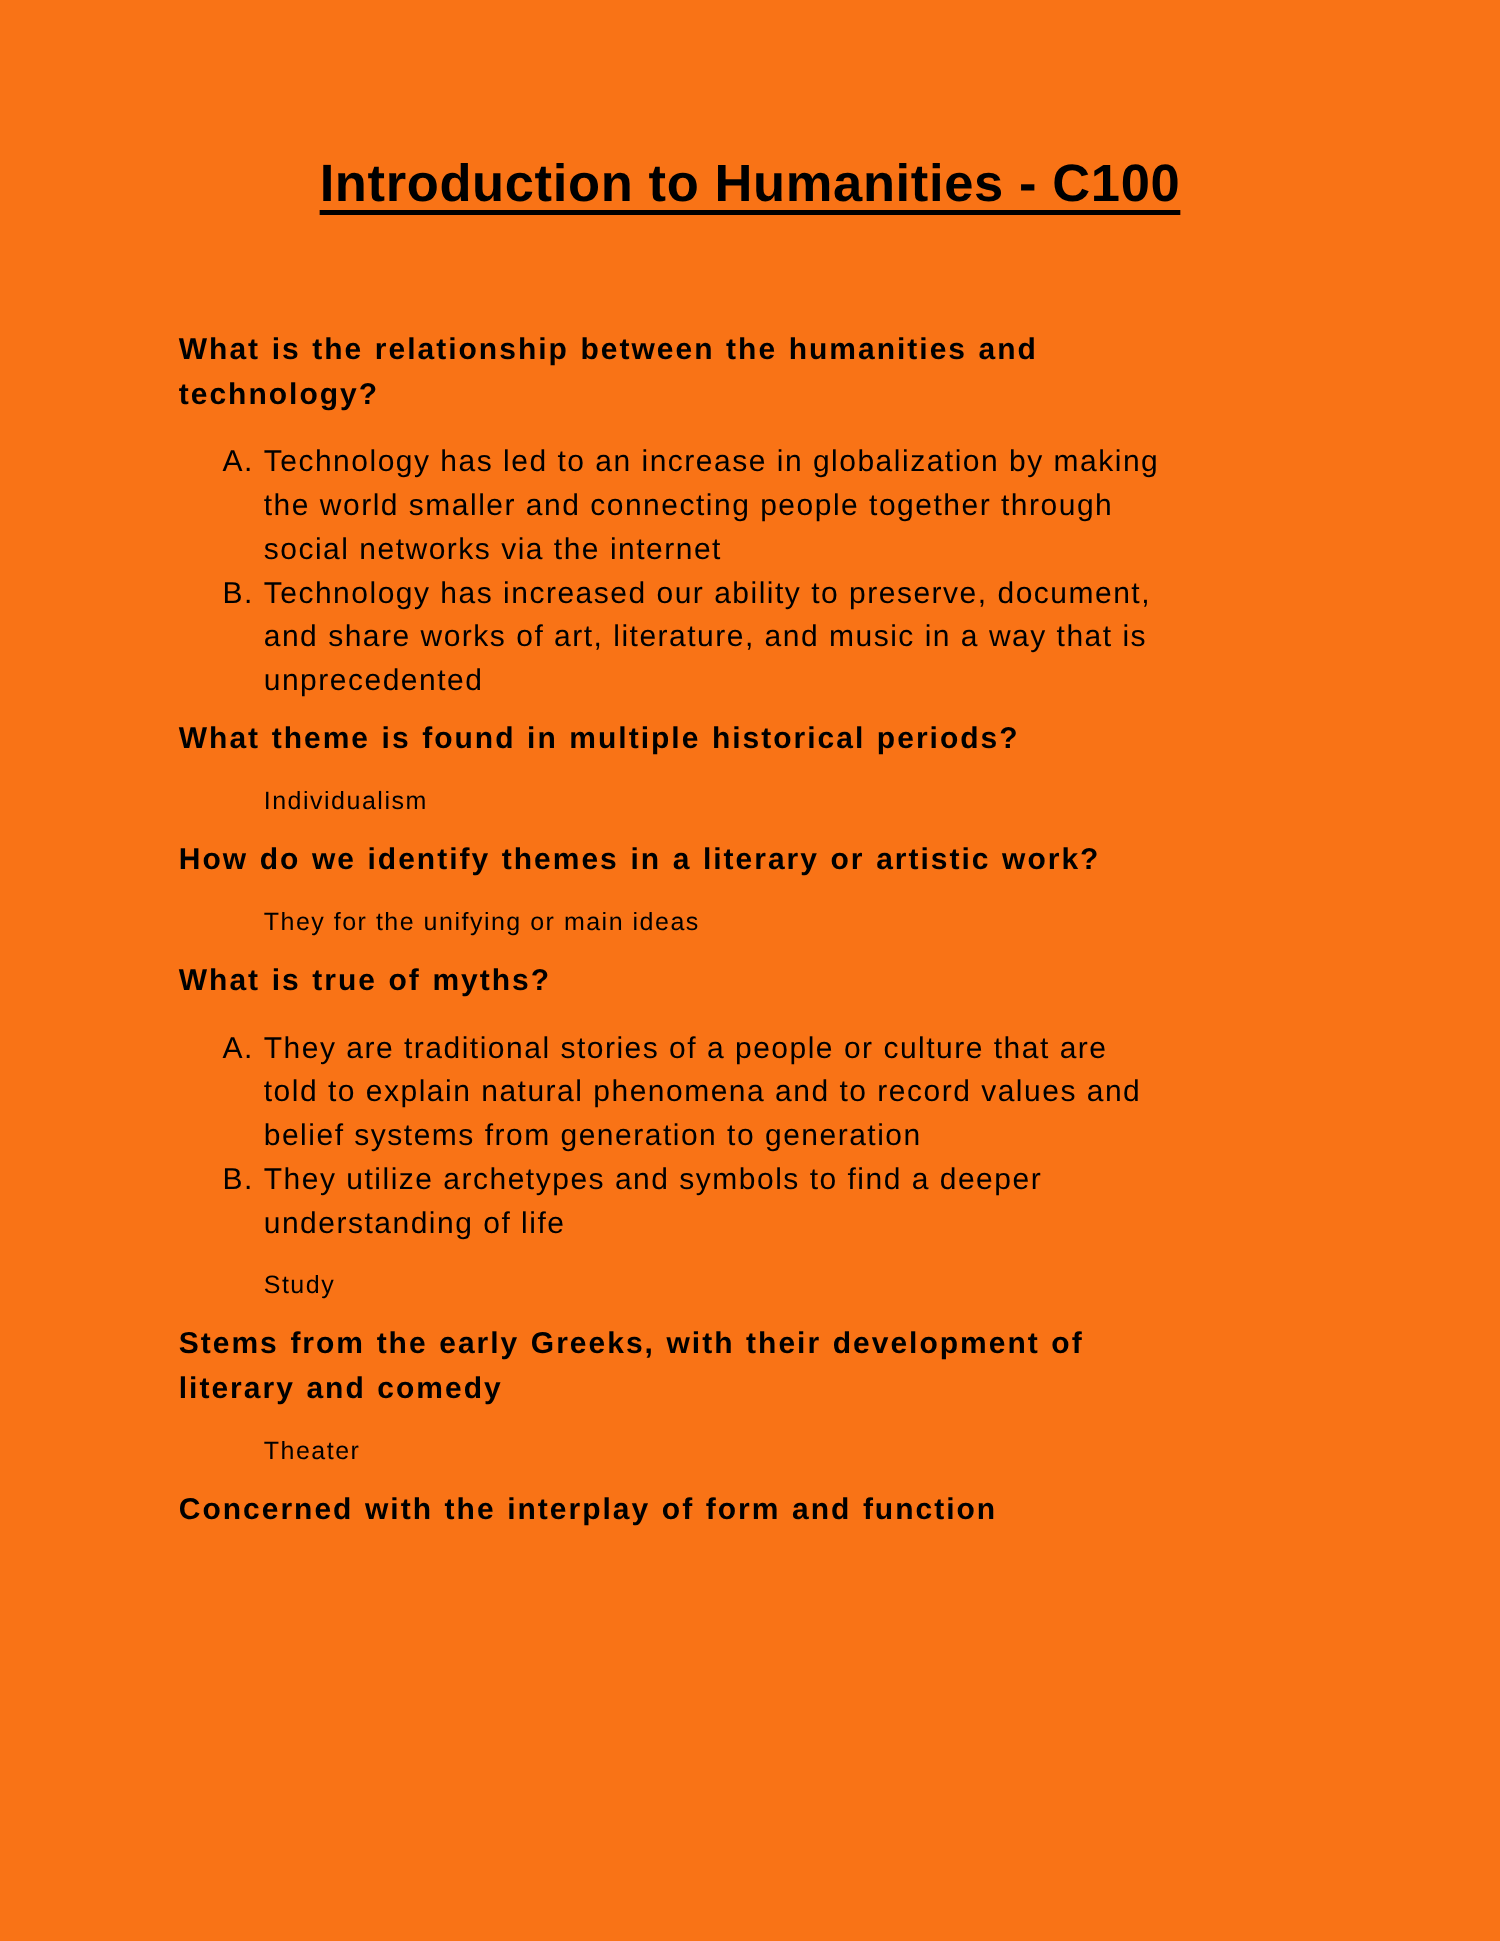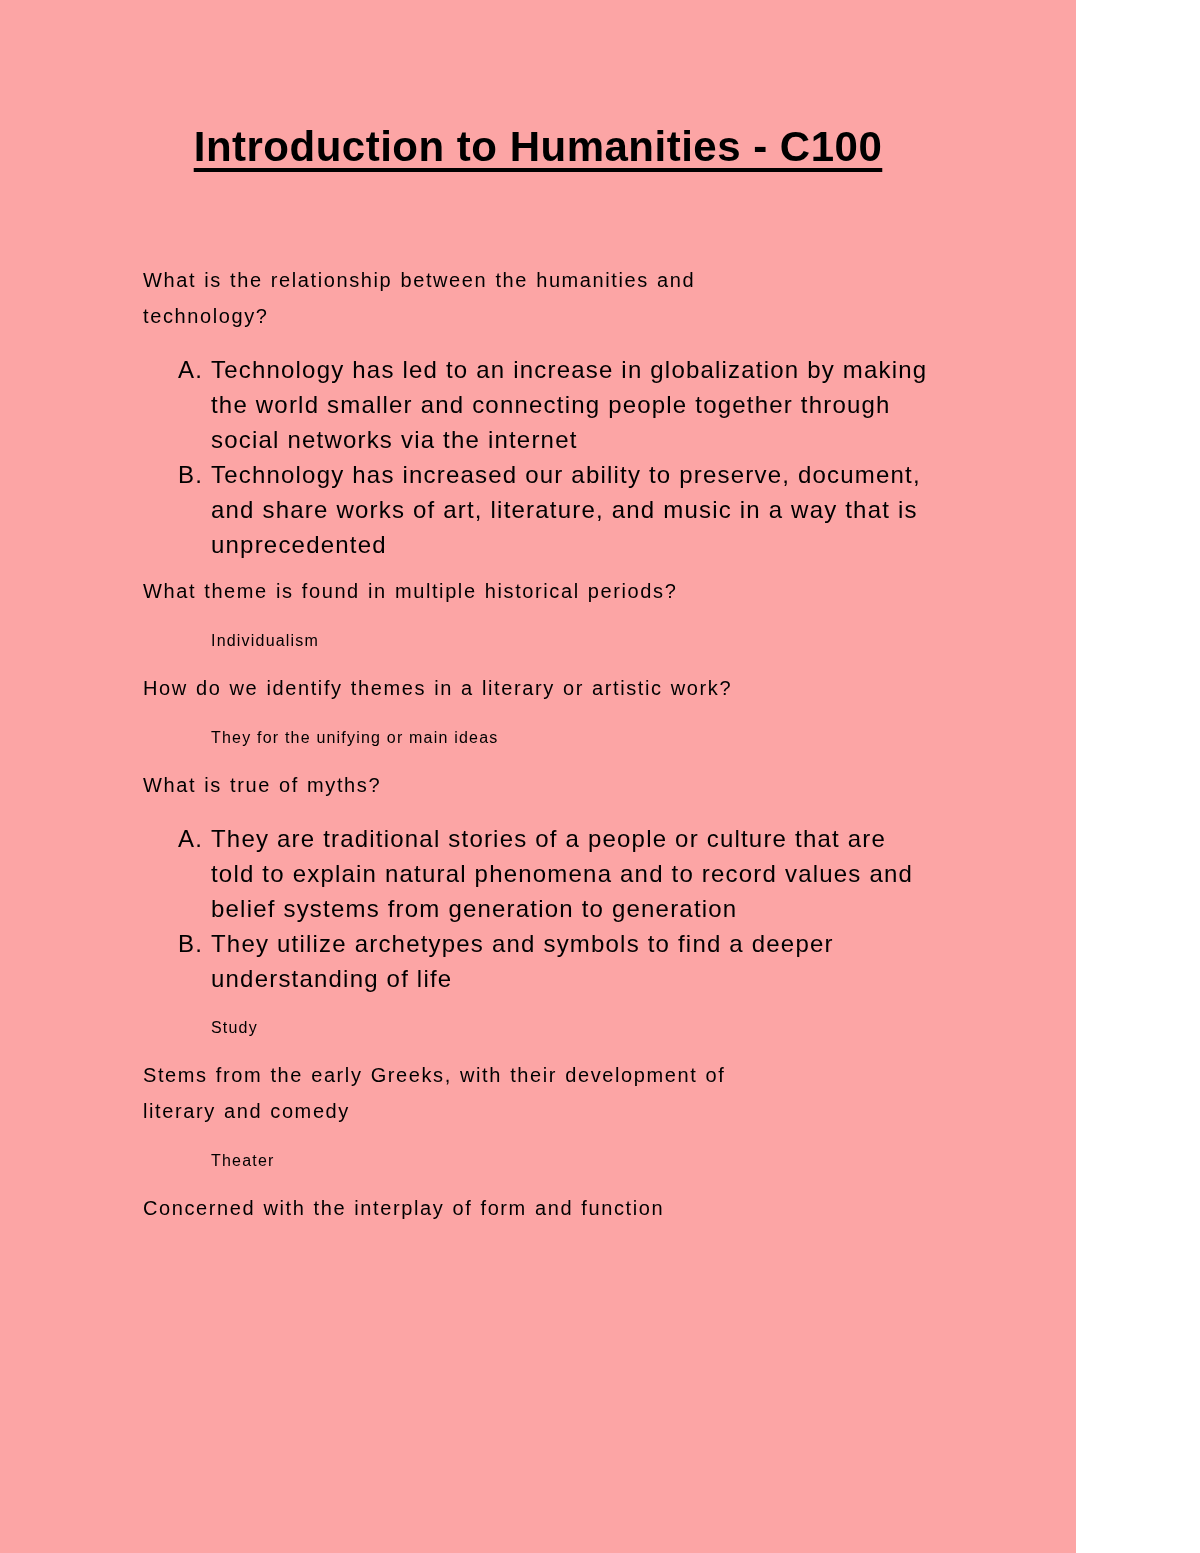--- a/index.html
+++ b/index.html
@@ -1,20 +1,20 @@
 <!DOCTYPE html>
 <html><head>
 <meta charset="utf-8">
 <style>
   html, body { margin: 0; padding: 0; background: #ffffff; }
   .page {
     position: relative;
-    width: 1076px;
+    width: 1200px;
     height: 1553px;
-    background: #fca5a5;
+    background: #f97316;
     overflow: hidden;
     font-family: "Liberation Sans", "DejaVu Sans", sans-serif;
     color: #000000;
   }
   .content {
     margin: 0 143px;
   }
   h1.doc-title {
     margin: 116px 0 84px 0;
     text-align: center;
@@ -23,31 +23,31 @@
     font-weight: 700;
     letter-spacing: 0.5px;
   }
   h1.doc-title .t-line {
     text-decoration: underline;
     text-decoration-thickness: 4px;
     text-underline-offset: 7px;
   }
   .question {
     margin: 11px 0 0 0;
-    font-size: 20px;
+    font-size: 24px;
     line-height: 36px;
-    font-weight: 400;
+    font-weight: 700;
     letter-spacing: 1.6px;
     word-spacing: 1px;
     white-space: pre-wrap;
   }
   .answer {
     margin: 14px 0 0 0;
     padding-left: 68px;
-    font-size: 16px;
+    font-size: 20px;
     line-height: 36px;
     font-weight: 400;
     letter-spacing: 1.2px;
     white-space: pre-wrap;
   }
   .options {
     margin: 18px 0 0 0;
   }
   .option {
     position: relative;

